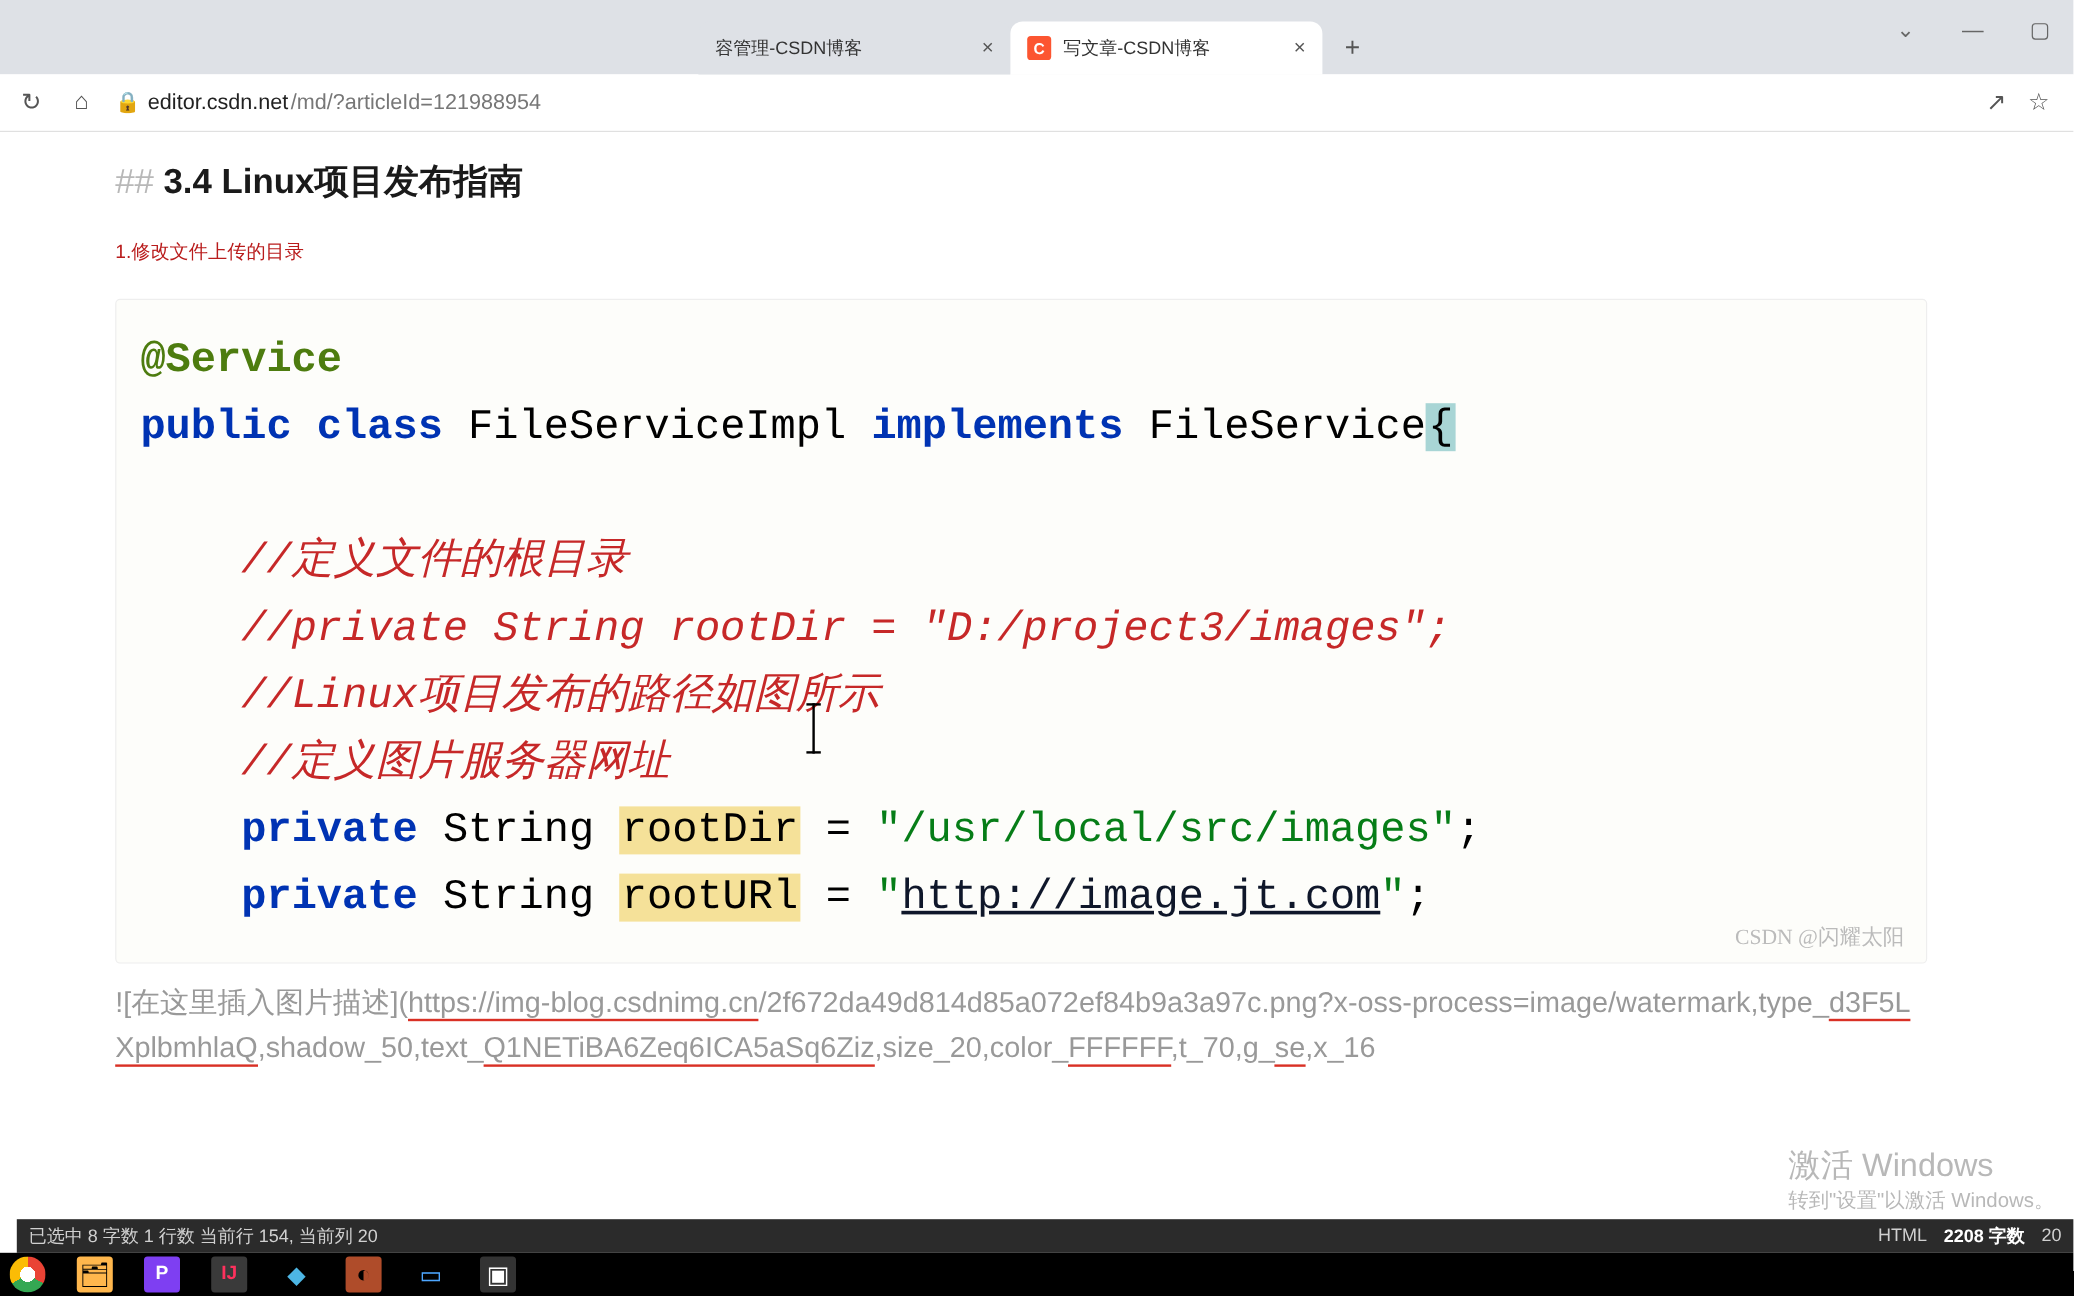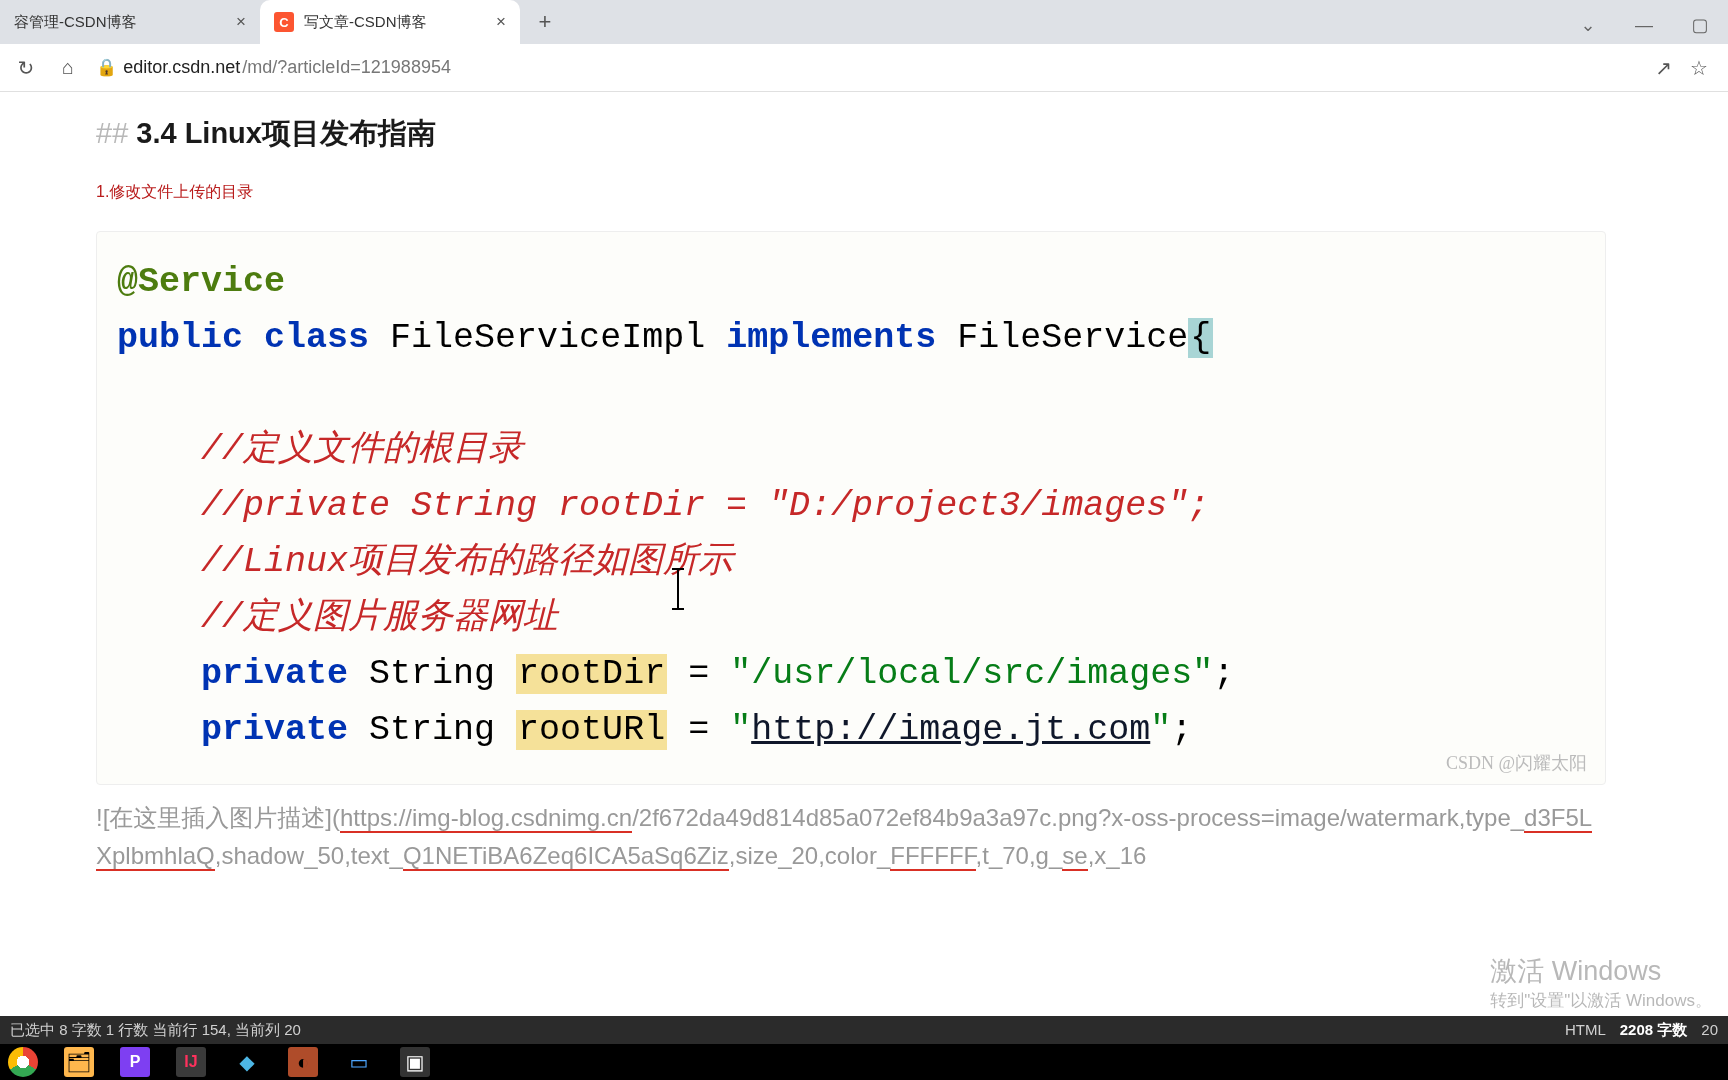--- a/index.html
+++ b/index.html
@@ -1,19 +1,19 @@
 <!DOCTYPE html>
 <html><head>
 <meta charset="utf-8">
 <style>
 * { margin:0; padding:0; box-sizing:border-box; }
 body { font-family:"Microsoft YaHei","Segoe UI",Arial,sans-serif; background:#fff; overflow:hidden; width:1728px; height:1080px; position:relative; }
 
 
-.browser-tabs { height:44px; background:#dee1e6; display:flex; align-items:flex-end; padding-left:0; }
+.browser-tabs { height:62px; background:#dee1e6; display:flex; align-items:flex-end; padding-left:0;justify-content:center; }
 .tab { height:44px; display:flex; align-items:center; padding:0 14px; border-radius:10px 10px 0 0; font-size:15px; color:#333; min-width:260px; position:relative; gap:10px; }
 .tab.inactive { background:#dee1e6; }
 .tab.active { background:#fff; }
 .tab .favicon { width:20px; height:20px; border-radius:3px; display:flex; align-items:center; justify-content:center; font-size:13px; font-weight:700; }
 .tab .favicon.csdn { background:#fc5531; color:#fff; }
 .tab .close { font-size:17px; color:#555; margin-left:auto; cursor:pointer; }
 .newtab { width:38px; height:38px; display:flex; align-items:center; justify-content:center; font-size:22px; color:#555; border-radius:50%; margin-left:6px; margin-bottom:3px; }
 .win-controls { position:absolute; right:0; top:0; display:flex; height:50px; align-items:center; }
 .win-controls span { width:56px; text-align:center; font-size:18px; color:#666; }
 
@@ -50,21 +50,21 @@
 
 .imginsert { font-size:24px; color:#999; margin-top:14px; width:1510px; line-height:1.6; word-break:break-all; }
 .imginsert .red { border-bottom:2px solid #d93025; }
 
 
 .activate { position:absolute; right:16px; bottom:68px; color:#b8b8b8; text-align:left; }
 .activate .big { font-size:27px; }
 .activate .small { font-size:17px; }
 
 
-.statusbar { position:absolute; bottom:36px; left:0; right:0; height:28px; background:#2b2b2b; color:#d0d0d0; display:flex; align-items:center; font-size:15px; padding:0 10px; }
+.statusbar { position:absolute; bottom:36px; left:14px; right:0; height:28px; background:#2b2b2b; color:#d0d0d0; display:flex; align-items:center; font-size:15px; padding:0 10px; }
 .statusbar .right { margin-left:auto; display:flex; gap:14px; }
 .statusbar b { color:#fff; }
 
 
 .taskbar { position:absolute; bottom:0; left:0; right:0; height:36px; background:#000; display:flex; align-items:center; padding:0 8px; gap:26px; }
 .taskbar .ti { width:30px; height:30px; display:flex; align-items:center; justify-content:center; border-radius:3px; font-size:20px; }
 </style>
 </head>
 <body>
 

